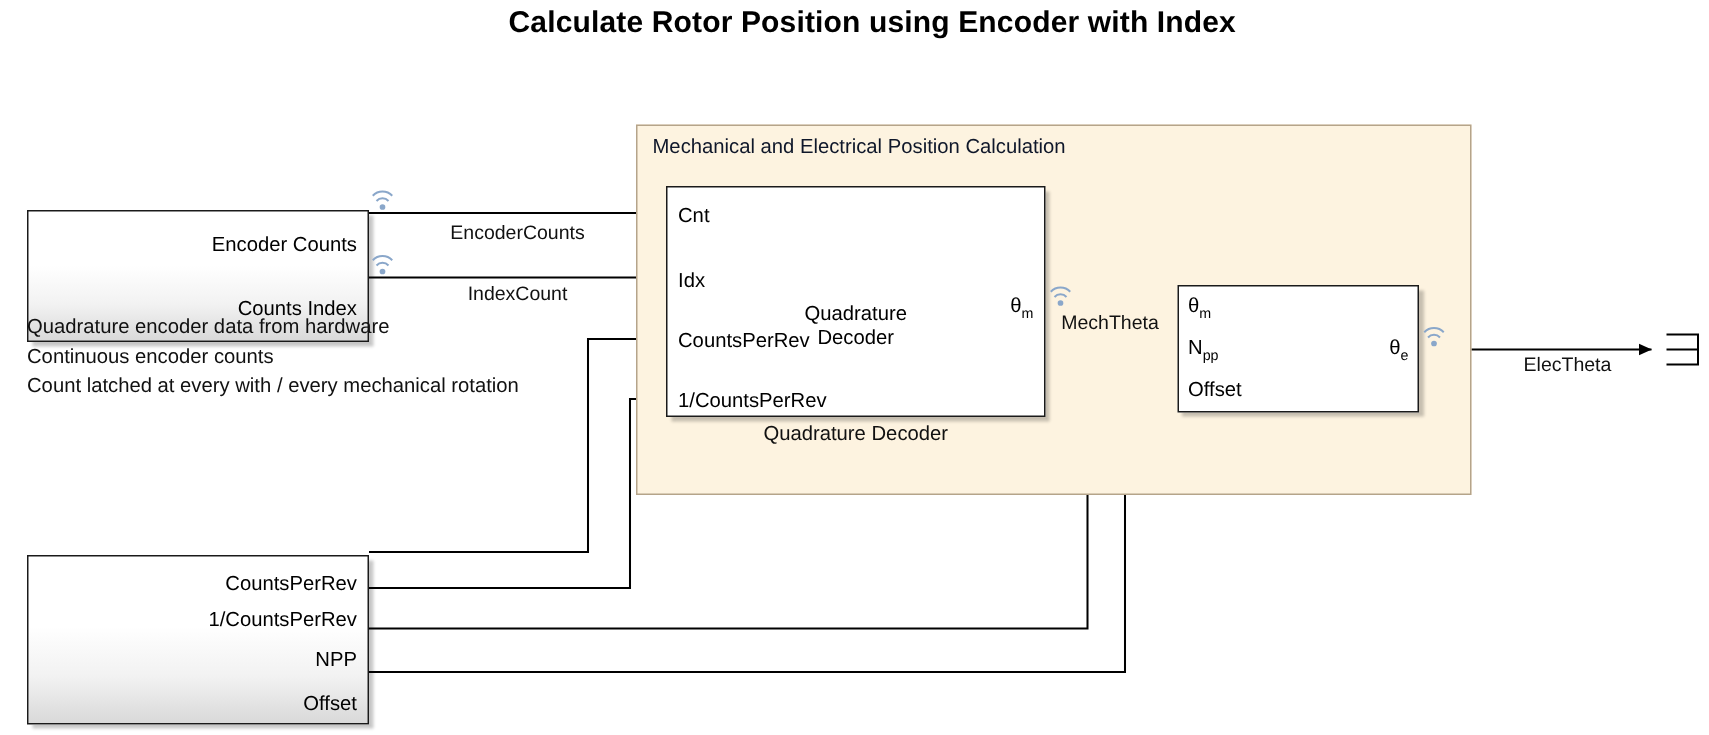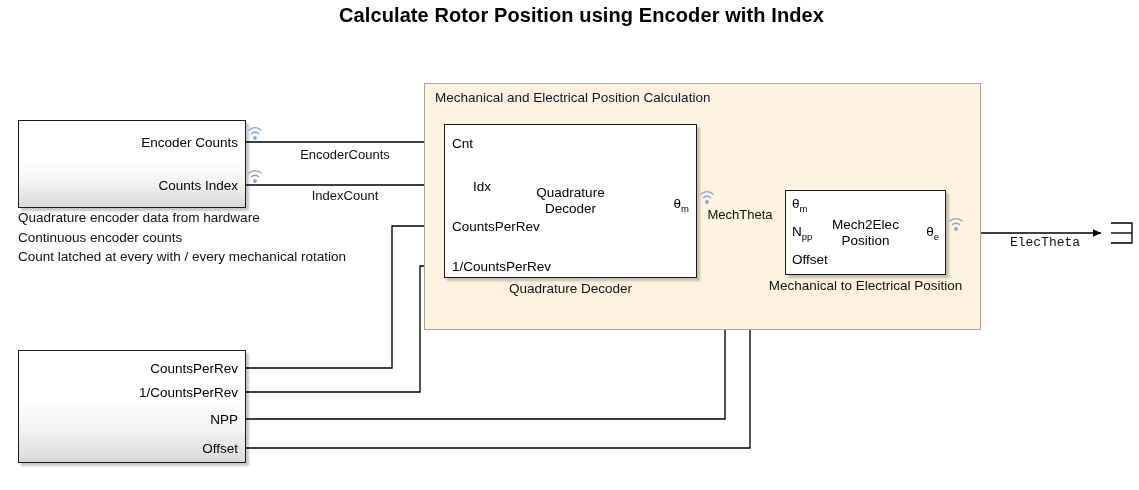--- a/index.html
+++ b/index.html
@@ -48,20 +48,21 @@
   }
 
   
   .block {
     position: absolute;
     border: 1.6px solid #1a1a1a;
     box-shadow: 3px 3px 2px rgba(0,0,0,0.22);
   }
   .block.grad {
     background: linear-gradient(to bottom, #ffffff 0%, #ffffff 42%, #f2f2f2 72%, #d9d9d9 100%);
+    margin-top: 20px;
   }
   .block.plain { background: #ffffff; }
 
   .block-caption {
     position: absolute;
     font-size: 13.5px;
     color: #111;
     white-space: nowrap;
     text-align: center;
   }
@@ -77,20 +78,21 @@
 
   .center-label {
     position: absolute;
     font-size: 13.5px;
     color: #000;
     text-align: center;
     line-height: 1.18;
     white-space: pre-line;
     width: 100%;
     left: 0;
+    margin-top: 16px;
   }
 
   .sub { font-size: 9.5px; vertical-align: sub; }
 
   
   .annot {
     position: absolute;
     font-size: 13.5px;
     color: #111;
     white-space: pre-line;
@@ -178,21 +180,21 @@
 
   <div class="block grad" style="left:18px; top:350px; width:228px; height:113px;">
     <div class="port-label right" style="right:7px; top:11px;">CountsPerRev</div>
     <div class="port-label right" style="right:7px; top:35px;">1/CountsPerRev</div>
     <div class="port-label right" style="right:7px; top:62px;">NPP</div>
     <div class="port-label right" style="right:7px; top:91px;">Offset</div>
   </div>
 
   <div class="block plain" style="left:444px; top:124px; width:253px; height:154px;">
     <div class="port-label" style="left:7px; top:12px;">Cnt</div>
-    <div class="port-label" style="left:7px; top:55px;margin-left:21px;">Idx</div>
+    <div class="port-label" style="left:7px; top:55px;">Idx</div>
     <div class="port-label" style="left:7px; top:95px;">CountsPerRev</div>
     <div class="port-label" style="left:7px; top:135px;">1/CountsPerRev</div>
 
     <div class="center-label" style="top:60px;">Quadrature
 Decoder</div>
 
     <div class="port-label right" style="right:7px; top:72px;">
       <span>θ</span><span class="sub">m</span>
     </div>
   </div>
@@ -208,35 +210,32 @@
 
   <div class="block plain" style="left:785px; top:190px; width:161px; height:85px;">
     <div class="port-label" style="left:6px; top:6px;">
       <span>θ</span><span class="sub">m</span>
     </div>
     <div class="port-label" style="left:6px; top:34px;">
       <span>N</span><span class="sub">pp</span>
     </div>
     <div class="port-label" style="left:6px; top:62px;">Offset</div>
 
-    <div class="center-label" style="top:26px;">Mech2Elec
-Position</div>
 
     <div class="port-label right" style="right:6px; top:34px;text-align:right;">
       <span>θ</span><span class="sub">e</span>
     </div>
   </div>
-  <div class="block-caption" style="left:765px; top:278px; width:201px;">Mechanical to Electrical Position</div>
 
   <div class="log-badge" style="left:948px; top:217px;">
     <svg viewBox="0 0 16 15" width="16" height="15">
       <path d="M1.5,4.5 A9,9 0 0 1 14.5,4.5" stroke="#8aa7ca" stroke-width="1.3" fill="none"></path>
       <path d="M4,8 A5.4,5.4 0 0 1 12,8" stroke="#8aa7ca" stroke-width="1.3" fill="none"></path>
       <circle cx="8" cy="12" r="1.9" fill="#8aa7ca"></circle>
     </svg>
   </div>
 
   <div class="sig-label" style="left:255px; top:188px; width:180px;">IndexCount</div>
   <div class="sig-label" style="left:255px; top:147px; width:180px;">EncoderCounts</div>
   <div class="sig-label" style="left:700px; top:207px; width:80px;">MechTheta</div>
-  <div class="sig-label" style="left:985px; top:235px; width:120px;font-family:Liberation Mono, monospace;">ElecTheta</div>
+  <div class="sig-label" style="left:985px; top:235px; width:120px;">ElecTheta</div>
 
 </div>
 
 </body></html>

